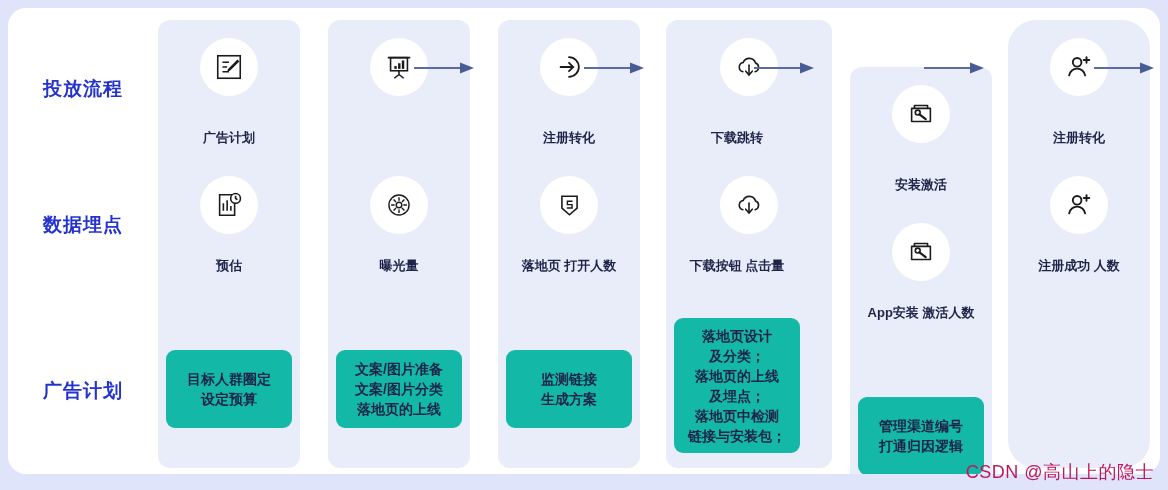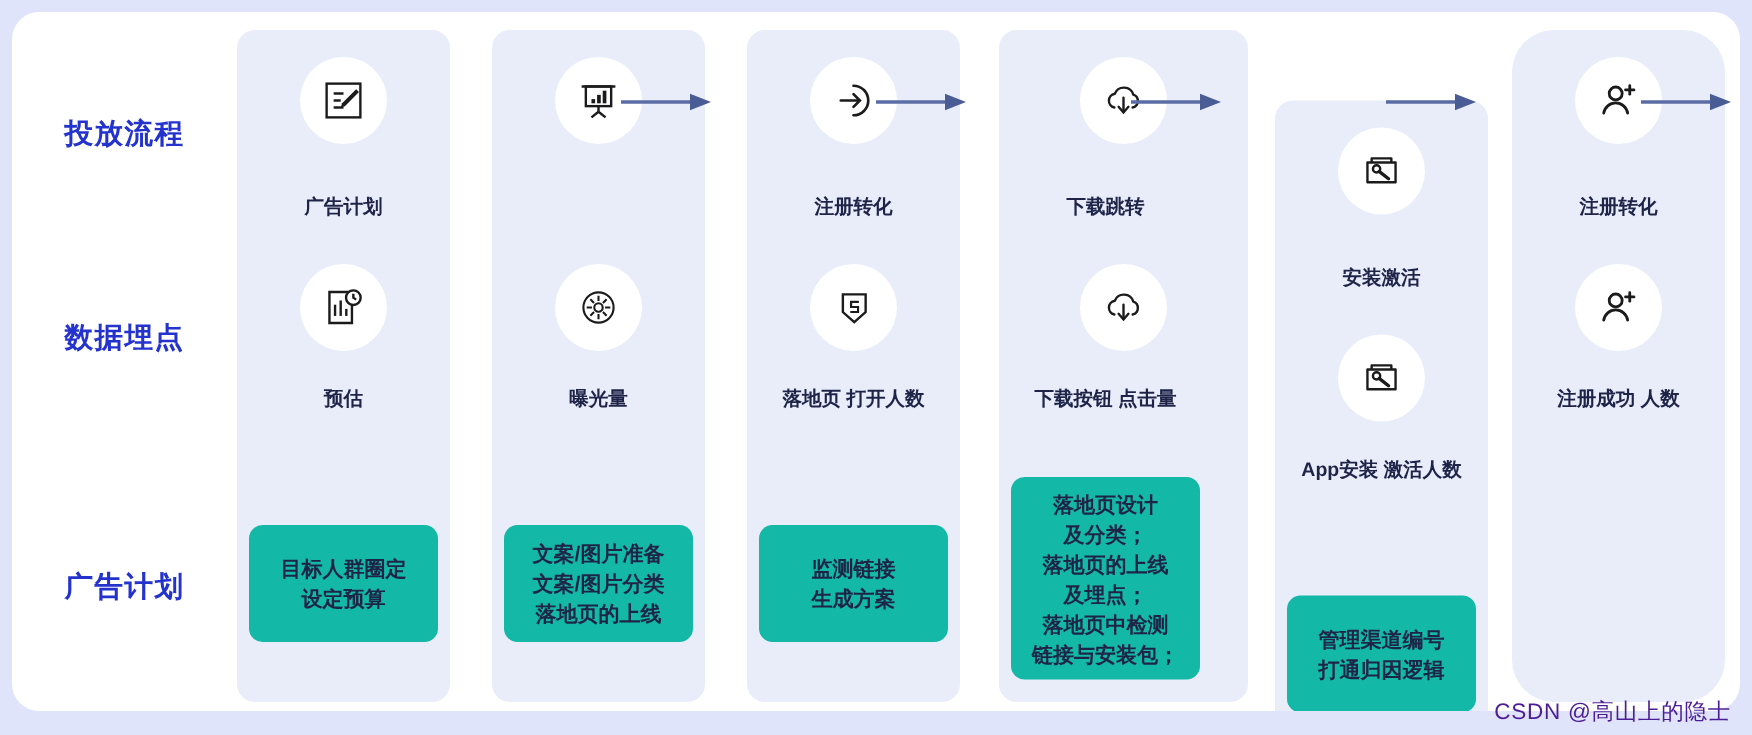--- a/index.html
+++ b/index.html
@@ -134,22 +134,22 @@
   .arrow.a0 { left: 256px; }
   .arrow.a1 { left: 426px; }
   .arrow.a2 { left: 596px; }
   .arrow.a3 { left: 766px; }
   .arrow.a4 { left: 936px; }
 
   .watermark {
     position: absolute;
     right: 14px;
     bottom: 6px;
-    color: #4c1d95;
-    font-size: 15px;
+    color: #be185d;
+    font-size: 18px;
     letter-spacing: 0.5px;
     pointer-events: none;
   }
   svg { display: block; }
 </style>
 </head>
 <body>
 
 <div id="canvas">
   <div class="board">

